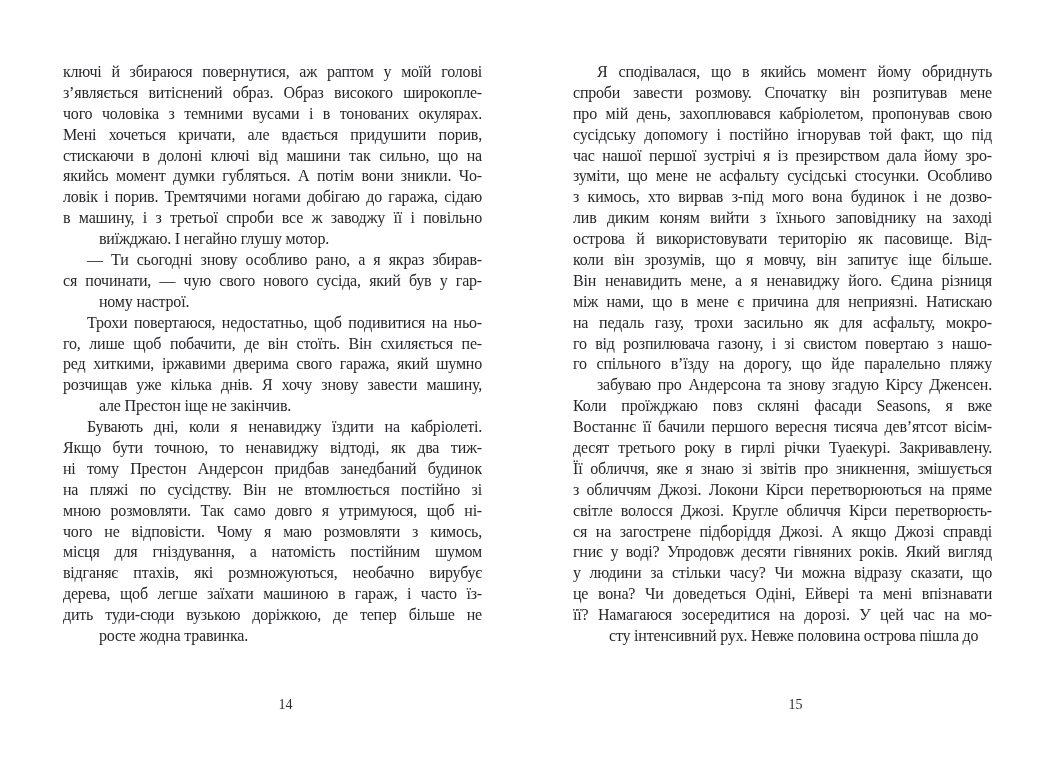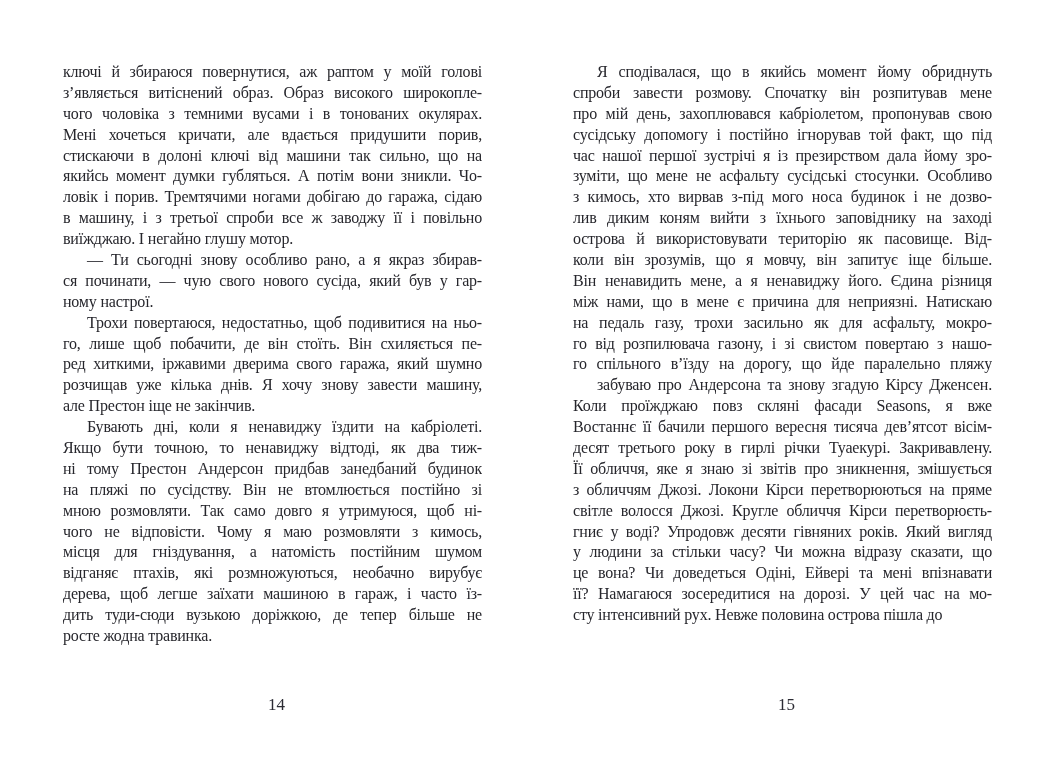--- a/index.html
+++ b/index.html
@@ -43,31 +43,32 @@
     color: #26262c;
     text-align: justify;
     text-align-last: justify;
     text-justify: inter-word;
     overflow: hidden;
     white-space: normal;
   }
   .line.lastline {
     text-align: left;
     text-align-last: left;
+    margin-left: 36px;
   }
   .para.indent .line:first-child {
     text-indent: 24px;
   }
   .page-number {
     position: absolute;
     top: 696px;
-    left: 4px;
+    left: 13px;
     width: 419px;
     text-align: center;
-    font-size: 17px;
+    font-size: 14px;
     line-height: 18px;
     color: #2b2b33;
   }
 </style>
 </head>
 <body>
 
 <div class="spread">
 
   <section class="page left">
@@ -114,38 +115,39 @@
 
   <section class="page right">
     <div class="text-block">
         <div class="para indent">
           <div class="line">Я сподівалася, що в якийсь момент йому обриднуть</div>
           <div class="line">спроби завести розмову. Спочатку він розпитував мене</div>
           <div class="line">про мій день, захоплювався кабріолетом, пропонував свою</div>
           <div class="line">сусідську допомогу і постійно ігнорував той факт, що під</div>
           <div class="line">час нашої першої зустрічі я із презирством дала йому зро-</div>
           <div class="line">зуміти, що мене не асфальту сусідські стосунки. Особливо</div>
-          <div class="line">з кимось, хто вирвав з-під мого носа будинок і не дозво-</div>
+          <div class="line">з кимось, хто вирвав з-під мого вона будинок і не дозво-</div>
           <div class="line">лив диким коням вийти з їхнього заповіднику на заході</div>
           <div class="line">острова й використовувати територію як пасовище. Від-</div>
           <div class="line">коли він зрозумів, що я мовчу, він запитує іще більше.</div>
           <div class="line">Він ненавидить мене, а я ненавиджу його. Єдина різниця</div>
           <div class="line">між нами, що в мене є причина для неприязні. Натискаю</div>
           <div class="line">на педаль газу, трохи засильно як для асфальту, мокро-</div>
           <div class="line">го від розпилювача газону, і зі свистом повертаю з нашо-</div>
           <div class="line">го спільного в’їзду на дорогу, що йде паралельно пляжу</div>
         </div>
         <div class="para indent">
           <div class="line">забуваю про Андерсона та знову згадую Кірсу Дженсен.</div>
           <div class="line">Коли проїжджаю повз скляні фасади Seasons, я вже</div>
           <div class="line">Востаннє її бачили першого вересня тисяча дев’ятсот вісім-</div>
           <div class="line">десят третього року в гирлі річки Туаекурі. Закривавлену.</div>
           <div class="line">Її обличчя, яке я знаю зі звітів про зникнення, змішується</div>
           <div class="line">з обличчям Джозі. Локони Кірси перетворюються на пряме</div>
           <div class="line">світле волосся Джозі. Кругле обличчя Кірси перетворюєть-</div>
+          <div class="line">ся на загострене підборіддя Джозі. А якщо Джозі справді</div>
           <div class="line">гниє у воді? Упродовж десяти гівняних років. Який вигляд</div>
           <div class="line">у людини за стільки часу? Чи можна відразу сказати, що</div>
           <div class="line">це вона? Чи доведеться Одіні, Ейвері та мені впізнавати</div>
           <div class="line">її? Намагаюся зосередитися на дорозі. У цей час на мо-</div>
           <div class="line lastline">сту інтенсивний рух. Невже половина острова пішла до</div>
         </div>
       </div>
     <div class="page-number">15</div>
   </section>
 

